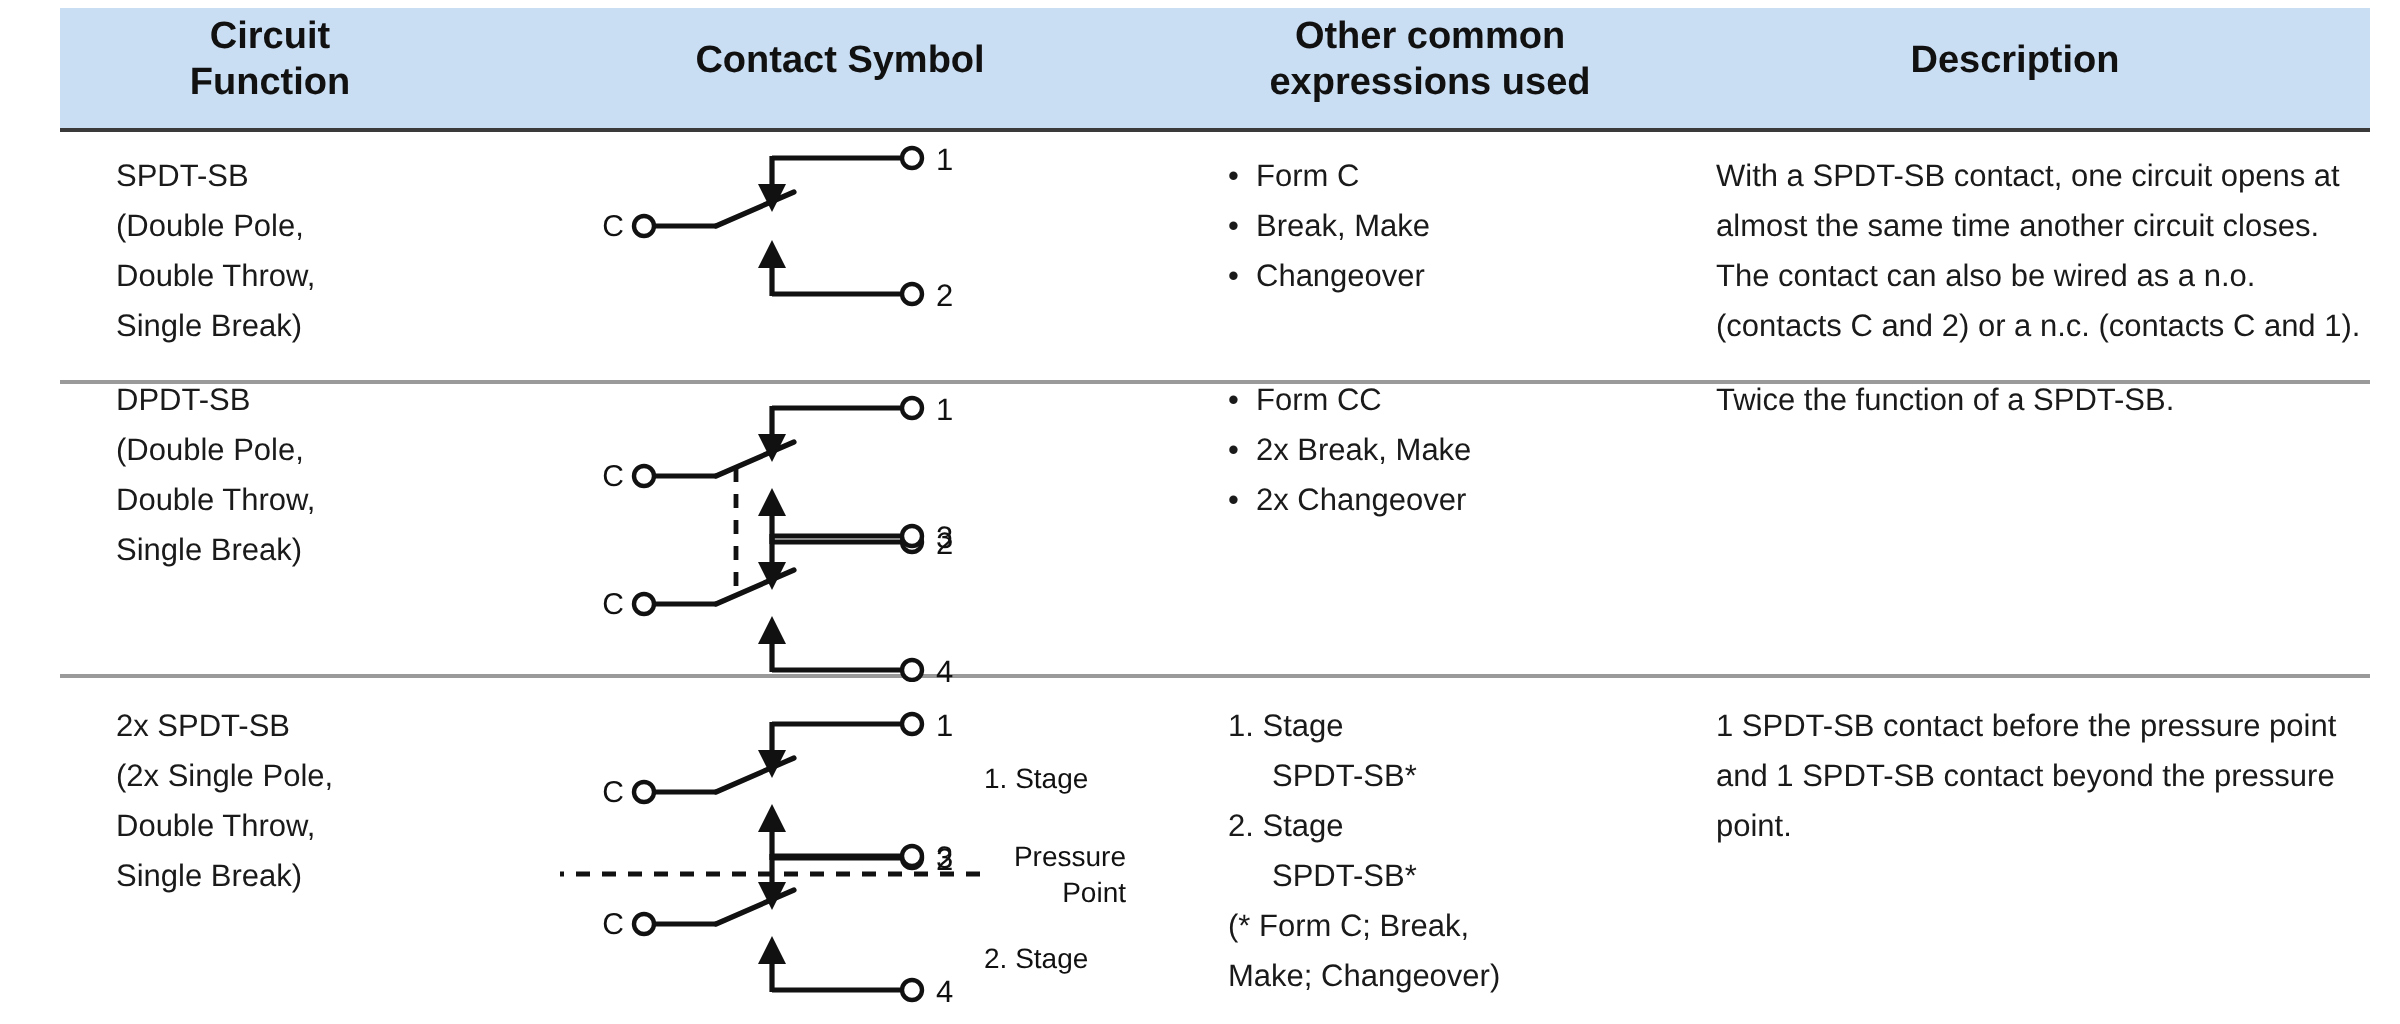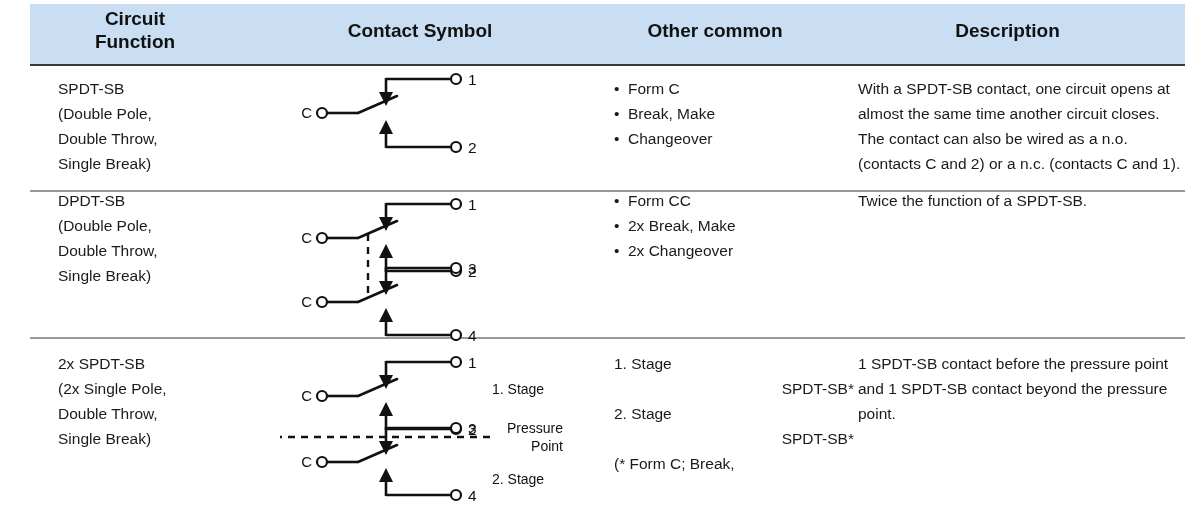--- a/index.html
+++ b/index.html
@@ -90,21 +90,21 @@
     position: relative;
     padding-left: 14px;
   }
   ul.expr-list li::before {
     content: "\2022";
     position: absolute;
     left: 0;
     top: 0;
   }
   .stage-line { white-space: nowrap; }
-  .stage-indent { padding-left: 22px; text-align: right; }
+  .stage-indent { padding-left: 22px; }
 
   .desc-text { }
 
   
   .diagram {
     position: absolute;
     left: 280px;
   }
   .d1 { top: 70px;  }
   .d2 { top: 196px; }
@@ -163,20 +163,21 @@
     </div>
   </div>
 
   <div class="th th-2">
     <div>Contact Symbol</div>
   </div>
 
   <div class="th th-3">
     <div>
       <div>Other common</div>
+      <div>expressions used</div>
     </div>
   </div>
 
   <div class="th th-4">
     <div>Description</div>
   </div>
 
   <div class="thead-rule"></div>
 
   <div class="row-rule rule-2"></div>
@@ -333,19 +334,20 @@
       <text class="lbl-stage" x="212" y="136">2. Stage</text>
     </svg>
   </div>
 
   <div class="cell col-expr r3">
     <div class="stage-line">1. Stage</div>
     <div class="stage-line stage-indent">SPDT-SB*</div>
     <div class="stage-line">2. Stage</div>
     <div class="stage-line stage-indent">SPDT-SB*</div>
     <div class="stage-line">(* Form C; Break,</div>
+    <div class="stage-line">Make; Changeover)</div>
   </div>
 
   <div class="cell col-desc r3">
     <div class="desc-text">1 SPDT-SB contact before the pressure point and 1 SPDT-SB contact beyond the pressure point.</div>
   </div>
 
 </div>
 
 </body></html>

